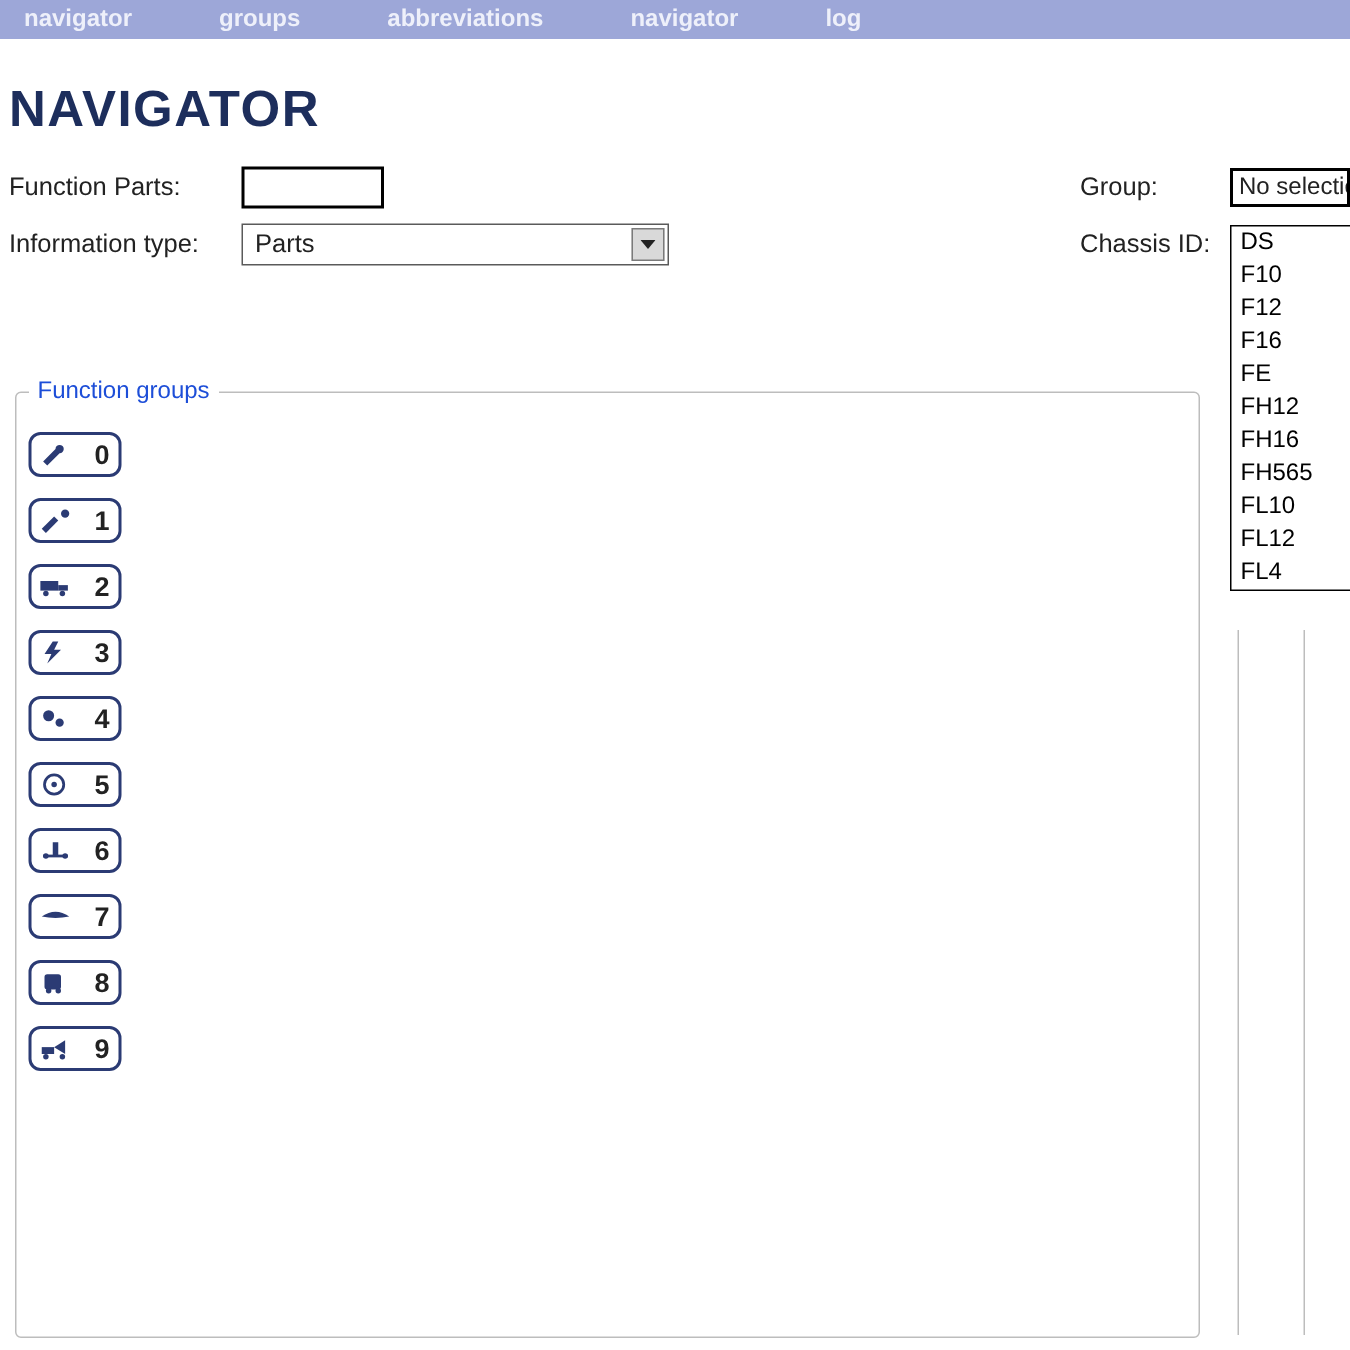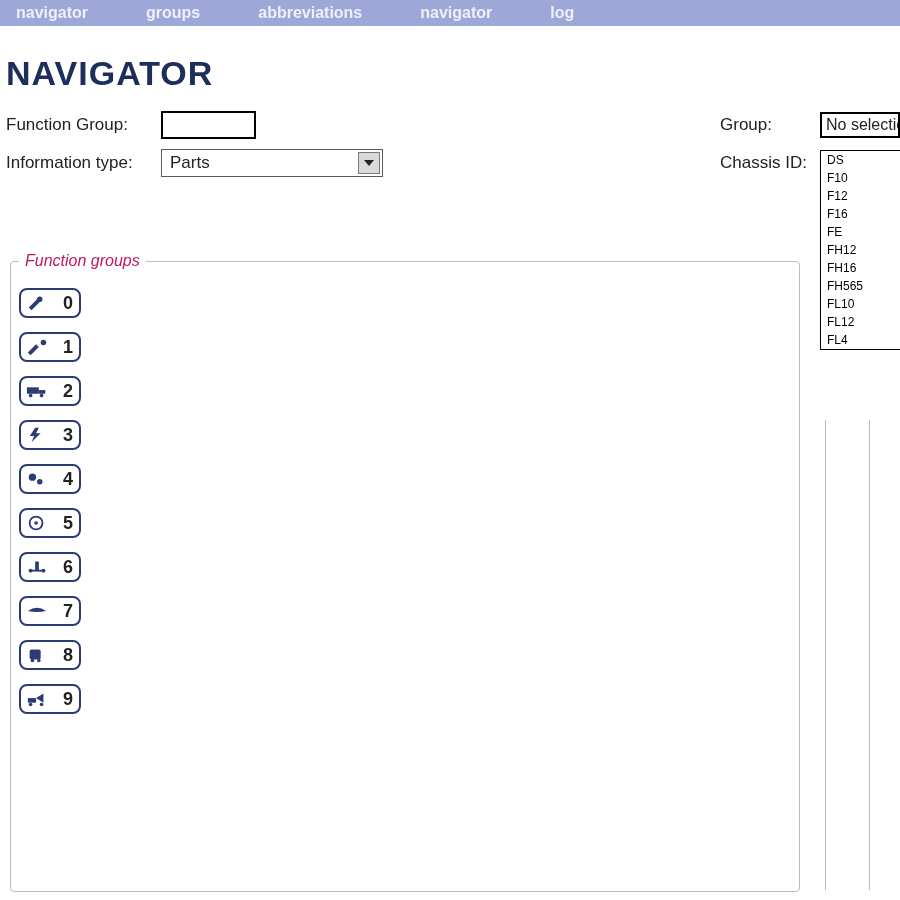--- a/index.html
+++ b/index.html
@@ -44,21 +44,21 @@
     font-size: 17px;
     color: #222;
   }
   .controls label { white-space: nowrap; }
   .fn-input {
     width: 95px; height: 28px;
     border: 2px solid #000;
     background: #fff;
   }
   .info-select {
-    width: 222px; height: 28px;
+    width: 285px; height: 28px;
     border: 1px solid #5a5a5a;
     background: #fff;
     display: flex; align-items: center; justify-content: space-between;
     padding: 0 2px 0 8px;
     cursor: pointer;
   }
   .info-select .arrowbtn {
     width: 22px; height: 22px;
     background: #d9d9d9;
     border: 1px solid #7a7a7a;
@@ -78,40 +78,39 @@
   .model-dropdown {
     position: absolute;
     top: 150px; right: 0;
     width: 80px;
     border: 1px solid #000;
     border-right: none;
     background: #fff;
     z-index: 5;
   }
   .model-dropdown div {
-    font-size: 12px;
+    font-size: 16px;
     padding: 2px 4px 2px 6px;
     cursor: pointer;
     white-space: nowrap;
   }
 
   .fg-fieldset {
     position: absolute;
     top: 252px; left: 10px;
     width: 790px;
     height: 640px;
     border: 1px solid #bdbdbd;
     border-radius: 4px;
     padding: 12px 8px;
   }
   .fg-legend {
     padding: 0 6px;
-    color: #be185d;
-    font-size: 16px;
-    font-style: italic;
+    color: #1d4ed8;
+    font-size: 16px;
   }
   .fg-btns {
     display: flex; flex-direction: column;
     gap: 14px;
     margin-top: 6px;
   }
   .fg-btn {
     width: 62px; height: 30px;
     border: 2px solid #2b3b74;
     border-radius: 8px;
@@ -146,21 +145,21 @@
   <a>navigator</a>
   <a>groups</a>
   <a>abbreviations</a>
   <a>navigator</a>
   <a>log</a>
 </div>
 
 <h1 class="page-title">NAVIGATOR</h1>
 
 <div class="controls">
-  <label>Function Group:</label>
+  <label>Function Parts:</label>
   <div>
       <div class="fn-input"></div>
     </div>
   <div></div>
   <label>Group:</label>
   <div class="model-cell">No selectio</div>
 
   <label>Information type:</label>
   <div class="info-select">
     <span>Parts</span>

